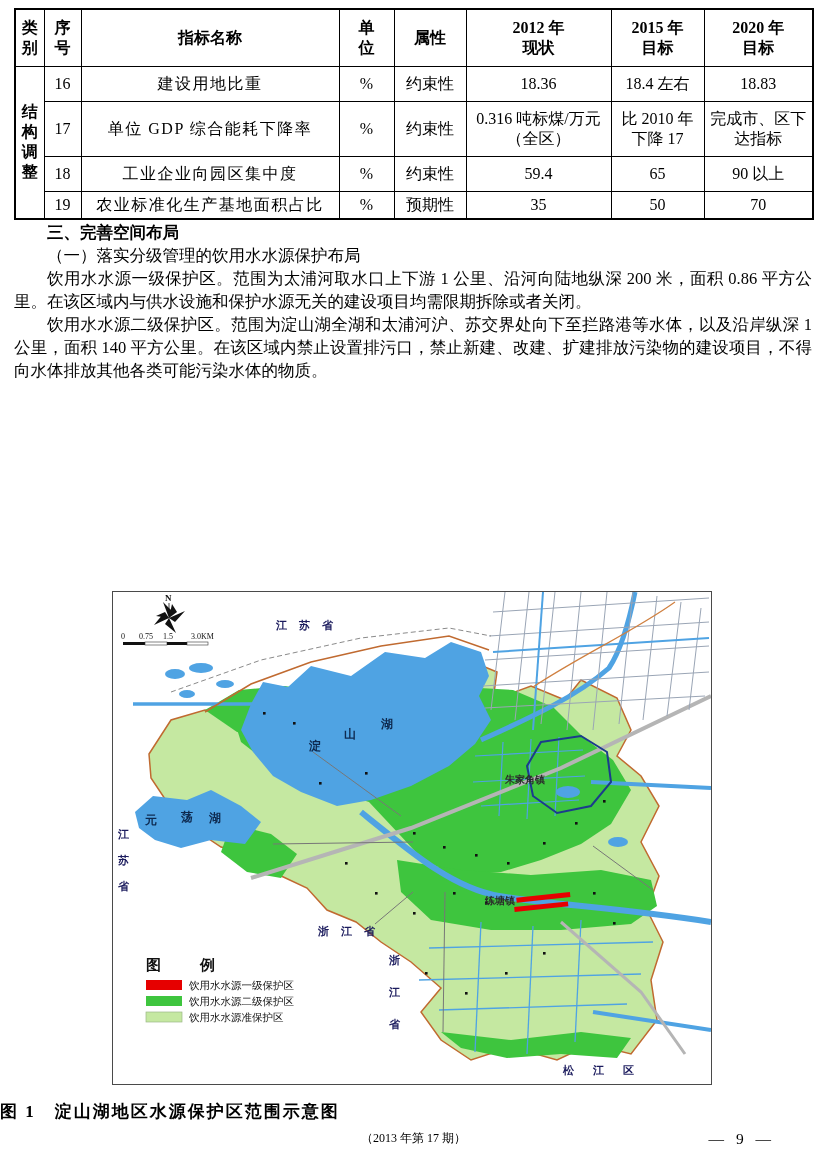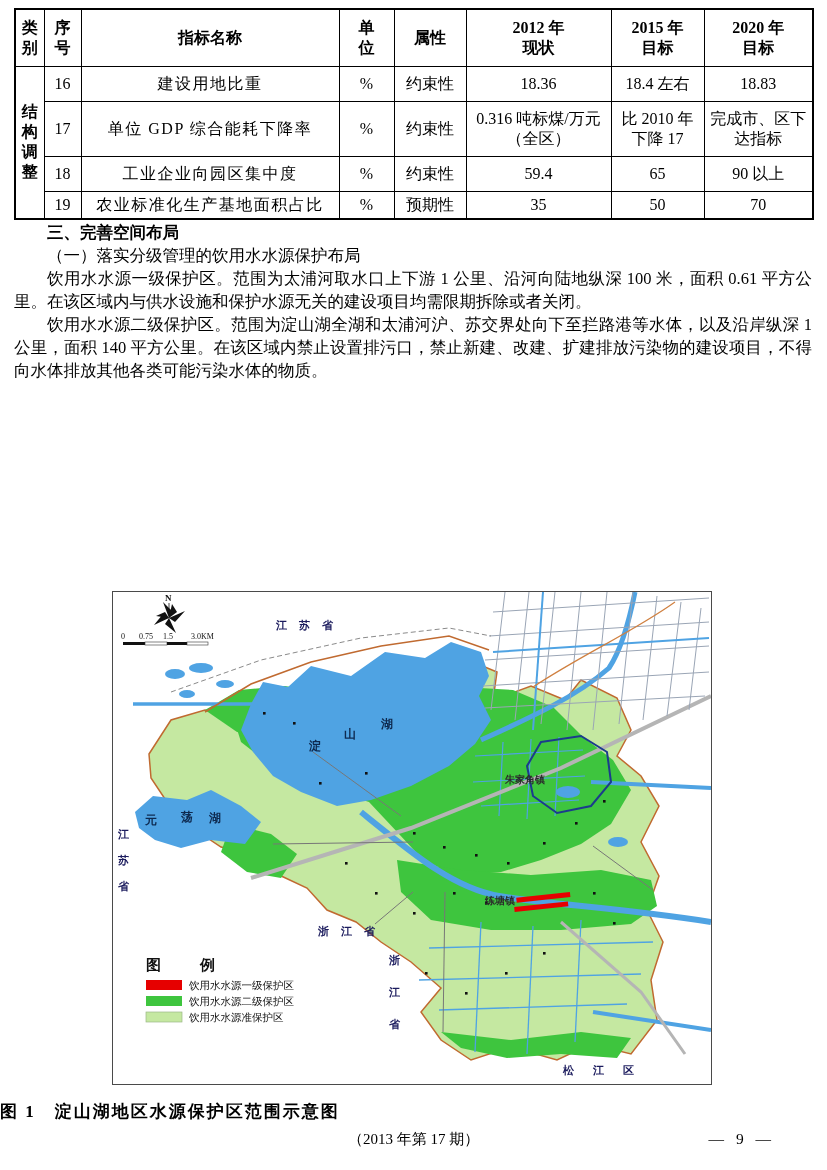--- a/index.html
+++ b/index.html
@@ -29,21 +29,21 @@
   .plabel{font-size:11px;font-weight:bold;fill:#1c1c5e;}
   .lakechar{font-size:12px;font-weight:bold;fill:#0e2a50;}
   .town{font-size:10px;font-weight:bold;fill:#2b2b2b;}
   .scaletxt{font-size:8px;fill:#111;}
   .lg-title{font-size:15px;font-weight:bold;fill:#111;letter-spacing:12px;}
   .lg-item{font-size:10.5px;fill:#111;}
   .northtxt{font-size:9px;font-weight:bold;fill:#111;}
   
   .caption{position:absolute;left:0;top:1100px;width:100%;text-align:left;font-size:17px;
            font-weight:bold;letter-spacing:2px;}
-  .issue{position:absolute;left:0;top:1130px;width:100%;text-align:center;font-size:15px;}
+  .issue{position:absolute;left:0;top:1130px;width:100%;text-align:center;font-size:12px;}
   .pagenum{position:absolute;right:52px;top:1130px;font-size:15.5px;letter-spacing:4px;}
 </style>
 </head>
 <body>
 
 <div class="page">
 
   <table class="ind">
     <colgroup>
       <col style="width:29px">
@@ -120,21 +120,21 @@
       <td>35</td>
       <td>50</td>
       <td>70</td>
     </tr>
   </tbody>
     </table>
 
   <div class="bodytext">
     <p class="h3">三、完善空间布局</p>
     <p class="kai">（一）落实分级管理的饮用水水源保护布局</p>
-    <p>饮用水水源一级保护区。范围为太浦河取水口上下游 1 公里、沿河向陆地纵深 100 米，面积 0.61 平方公里。在该区域内与供水设施和保护水源无关的建设项目均需限期拆除或者关闭。</p>
+    <p>饮用水水源一级保护区。范围为太浦河取水口上下游 1 公里、沿河向陆地纵深 200 米，面积 0.86 平方公里。在该区域内与供水设施和保护水源无关的建设项目均需限期拆除或者关闭。</p>
     <p>饮用水水源二级保护区。范围为淀山湖全湖和太浦河沪、苏交界处向下至拦路港等水体，以及沿岸纵深 1 公里，面积 140 平方公里。在该区域内禁止设置排污口，禁止新建、改建、扩建排放污染物的建设项目，不得向水体排放其他各类可能污染水体的物质。</p>
   </div>
 
   <div class="mapbox">
     <svg width="598" height="490" viewBox="0 0 598 490">
 
       <polygon stroke="#c06a30" stroke-width="1.5" points="36,162 58,128 92,118 118,126 148,98 182,106 214,86 258,94 298,76 338,84 350,66 384,80 380,108 418,94 452,108 468,88 504,106 518,138 504,164 528,184 546,214 528,250 546,284 534,318 550,350 538,388 544,428 518,462 478,452 444,468 398,455 358,468 328,448 308,420 328,396 298,370 268,350 243,330 214,318 194,296 164,282 138,262 108,255 78,235 54,210 38,186" fill="#c5e8a1"></polygon>
 
       <g fill="#3ec53e">
         <polygon points="118,118 140,106 176,98 205,112 240,120 270,105 300,95 350,95 400,98 440,115 470,145 500,168 518,198 498,232 468,252 428,268 388,280 348,283 312,270 286,242 256,210 225,200 195,185 160,175 128,150"></polygon>

